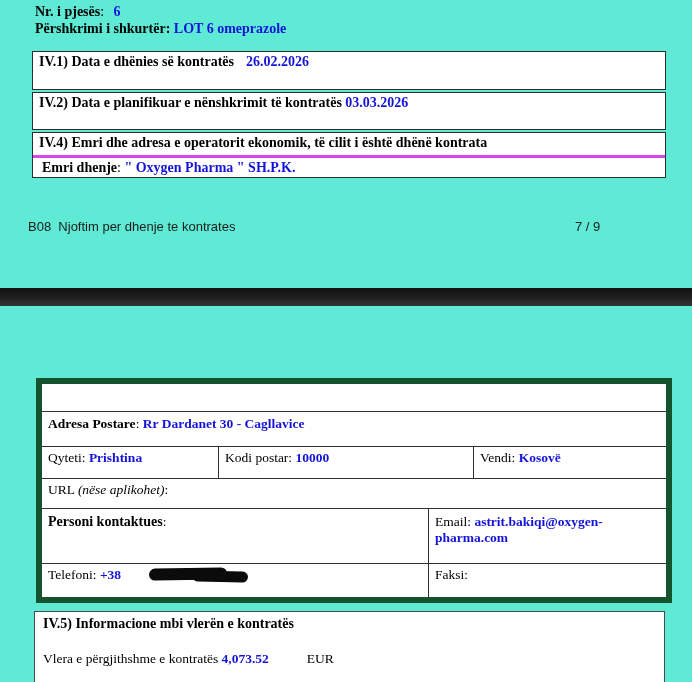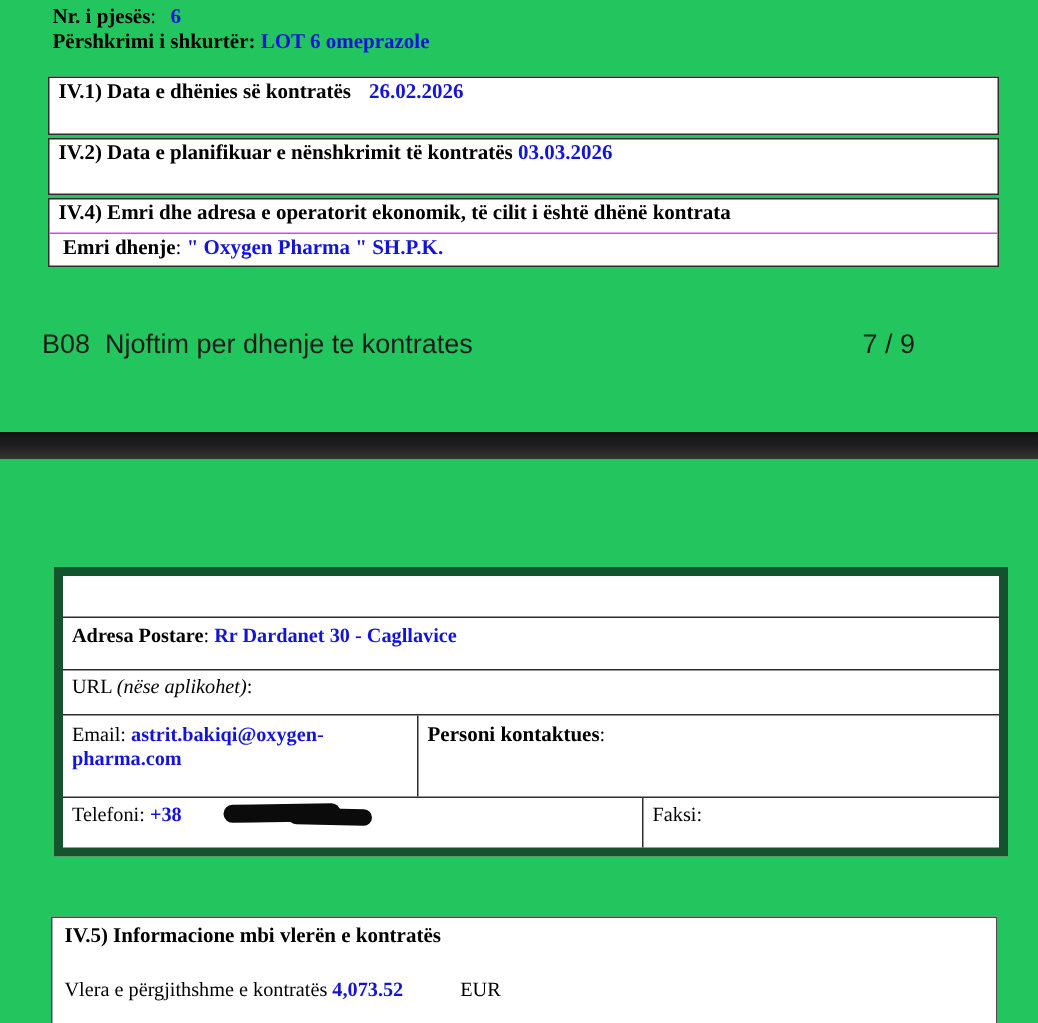--- a/index.html
+++ b/index.html
@@ -1,33 +1,33 @@
 <!DOCTYPE html>
 <html><head>
 <meta charset="utf-8">
 <style>
   html,body{margin:0;padding:0;background:#fff;}
   .page{
     position:relative;width:692px;height:682px;overflow:hidden;
-    background:#22c55e;font-family:"Liberation Serif","DejaVu Serif",serif;
+    background:#5eead4;font-family:"Liberation Serif","DejaVu Serif",serif;
     color:#000;font-size:13.5px;
   }
   .abs{position:absolute;}
   b,.bold{font-weight:bold;}
   .blue{color:#1414d8;font-weight:bold;}
   
   .hdr-line{font-size:14px;line-height:17px;white-space:nowrap;}
   
   .t1{position:absolute;left:32px;top:51px;width:634px;}
   .t1 .rowbox{border:1px solid #2e2e2e;background:#fff;margin-bottom:2px;}
   .t1 .rowtxt{padding:2px 6px 0 6px;font-size:14px;}
   .gap40{display:inline-block;width:40px;}
   .gap12{display:inline-block;width:12px;}
   
-  .footer{font-family:"Liberation Sans","DejaVu Sans",sans-serif;font-size:18px;color:#1c1c1c;white-space:pre;}
+  .footer{font-family:"Liberation Sans","DejaVu Sans",sans-serif;font-size:13px;color:#1c1c1c;white-space:pre;}
   
   .bar{position:absolute;left:0;top:288px;width:692px;height:18px;
        background:linear-gradient(180deg,#121212 0%,#1d1d1d 45%,#343434 100%);}
   
   .t2{position:absolute;left:36px;top:378px;width:624px;border:6px solid #14532d;background:#fff;}
   .t2 .row{border-bottom:1px solid #2e2e2e;box-sizing:border-box;}
   .t2 .row:last-child{border-bottom:none;}
   .t2 .cell{box-sizing:border-box;padding:3px 6px 0 6px;}
   .cols{display:flex;}
   .cols .cell{border-right:1px solid #2e2e2e;}
@@ -62,21 +62,21 @@
         <b>IV.1) Data e dhënies së kontratës</b><span class="gap12"></span><span class="blue">26.02.2026</span>
       </div>
     </div>
     <div class="rowbox" style="height:36px;">
       <div class="rowtxt nw">
         <b>IV.2) Data e planifikuar e nënshkrimit të kontratës</b>
         <span class="blue">03.03.2026</span>
       </div>
     </div>
     <div class="rowbox" style="height:44px;">
-      <div class="rowtxt nw" style="height:19px;border-bottom:1px solid #d946ef;padding-bottom:1px;">
+      <div class="rowtxt nw" style="height:19px;border-bottom:3px solid #d946ef;padding-bottom:1px;">
         <b>IV.4) Emri dhe adresa e operatorit ekonomik, të cilit i është dhënë kontrata</b>
       </div>
       <div class="rowtxt nw" style="padding-left:9px;">
         <b>Emri dhenje</b><span>:</span>
         <span class="blue">" Oxygen Pharma " SH.P.K.</span>
       </div>
     </div>
   </div>
 
   <div class="abs footer" style="left:28px;top:219px;">B08  Njoftim per dhenje te kontrates</div>
@@ -87,35 +87,49 @@
   <div class="t2">
     <div class="row" style="height:28px;"></div>
 
     <div class="row" style="height:35px;">
       <div class="cell nw" style="padding-top:4px;">
         <b>Adresa Postare</b><span>:</span>
         <span class="blue">Rr Dardanet 30 - Cagllavice</span>
       </div>
     </div>
 
+    <div class="row cols" style="height:32px;">
+      <div class="cell nw" style="width:177px;">
+        <span>Qyteti:</span>
+        <span class="blue">Prishtina</span>
+      </div>
+      <div class="cell nw" style="width:255px;">
+        <span>Kodi postar:</span>
+        <span class="blue">10000</span>
+      </div>
+      <div class="cell nw" style="flex:1;">
+        <span>Vendi:</span>
+        <span class="blue">Kosovë</span>
+      </div>
+    </div>
 
     <div class="row" style="height:30px;">
       <div class="cell nw">
         <span>URL</span>
         <span class="italic">(nëse aplikohet)</span><span>:</span>
       </div>
     </div>
 
     <div class="row cols" style="height:55px;">
+      <div class="cell" style="width:387px;padding-top:5px;">
+        <b style="font-size:14px;">Personi kontaktues</b><span>:</span>
+      </div>
       <div class="cell" style="flex:1;padding-top:5px;">
         <span>Email:</span>
         <span class="blue">astrit.bakiqi@oxygen-pharma.com</span>
-      </div>
-      <div class="cell" style="width:387px;padding-top:5px;">
-        <b style="font-size:14px;">Personi kontaktues</b><span>:</span>
       </div>
     </div>
 
     <div class="row cols" style="height:33px;">
       <div class="cell nw" style="width:387px;position:relative;">
         <span>Telefoni:</span>
         <span class="blue">+38</span>
         <span class="redact" style="left:107px;top:4px;width:78px;height:12px;transform:rotate(-1deg);"></span>
         <span class="redact" style="left:150px;top:7px;width:56px;height:11px;transform:rotate(1.2deg);"></span>
       </div>

